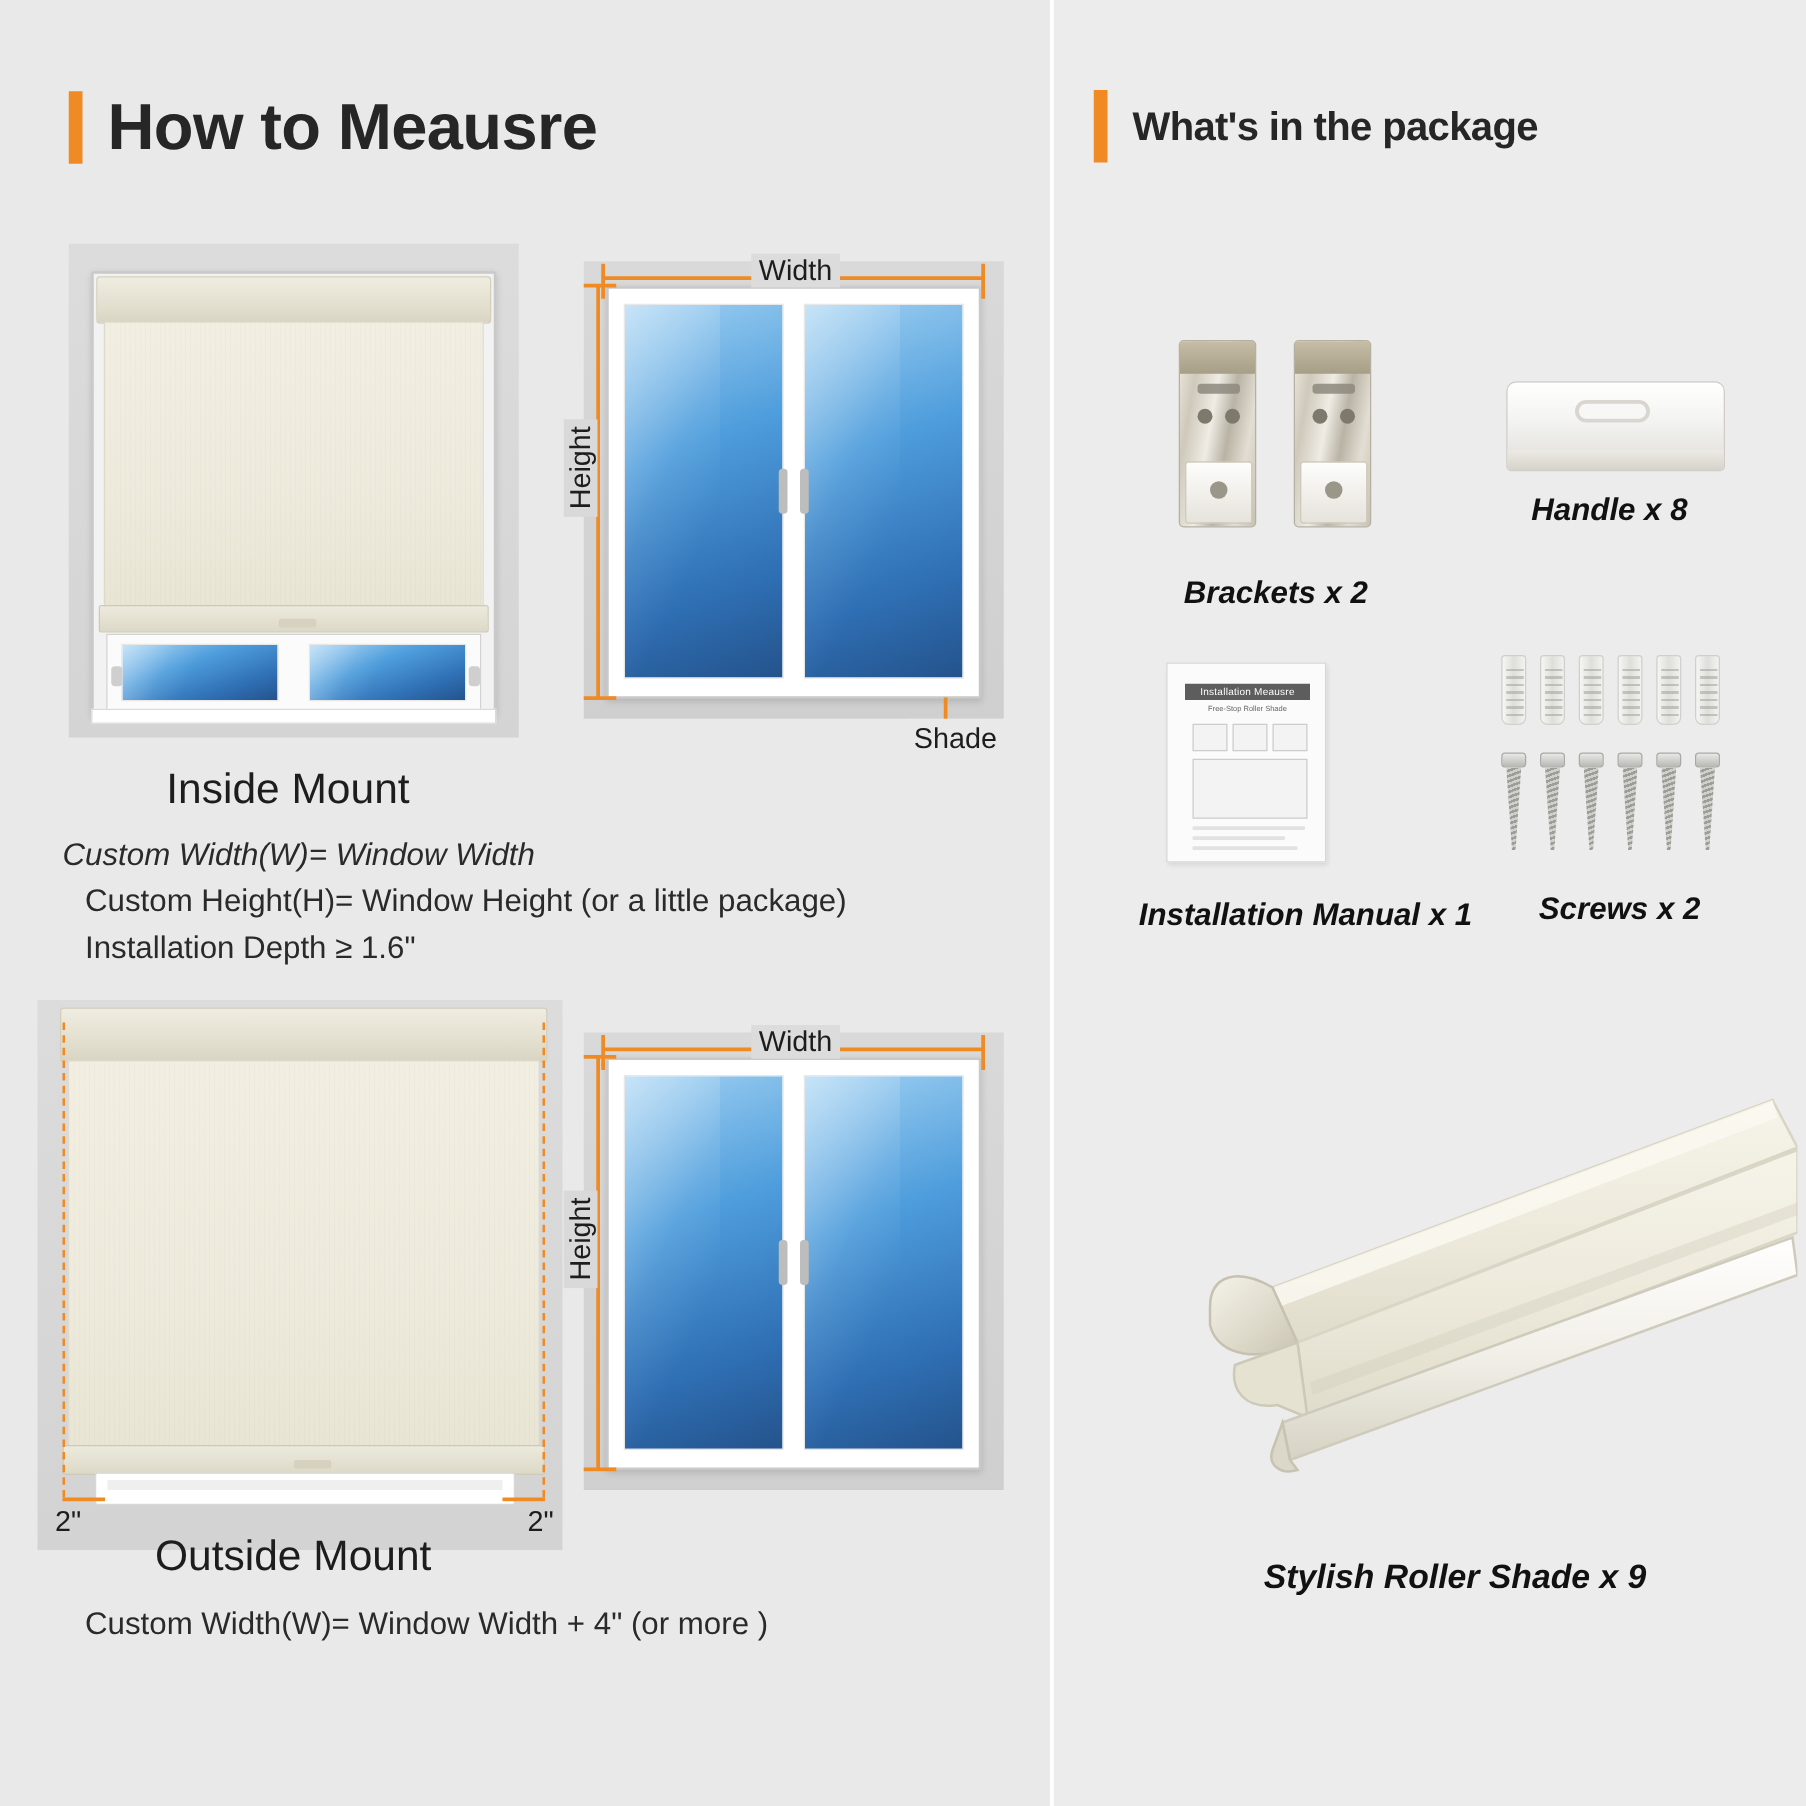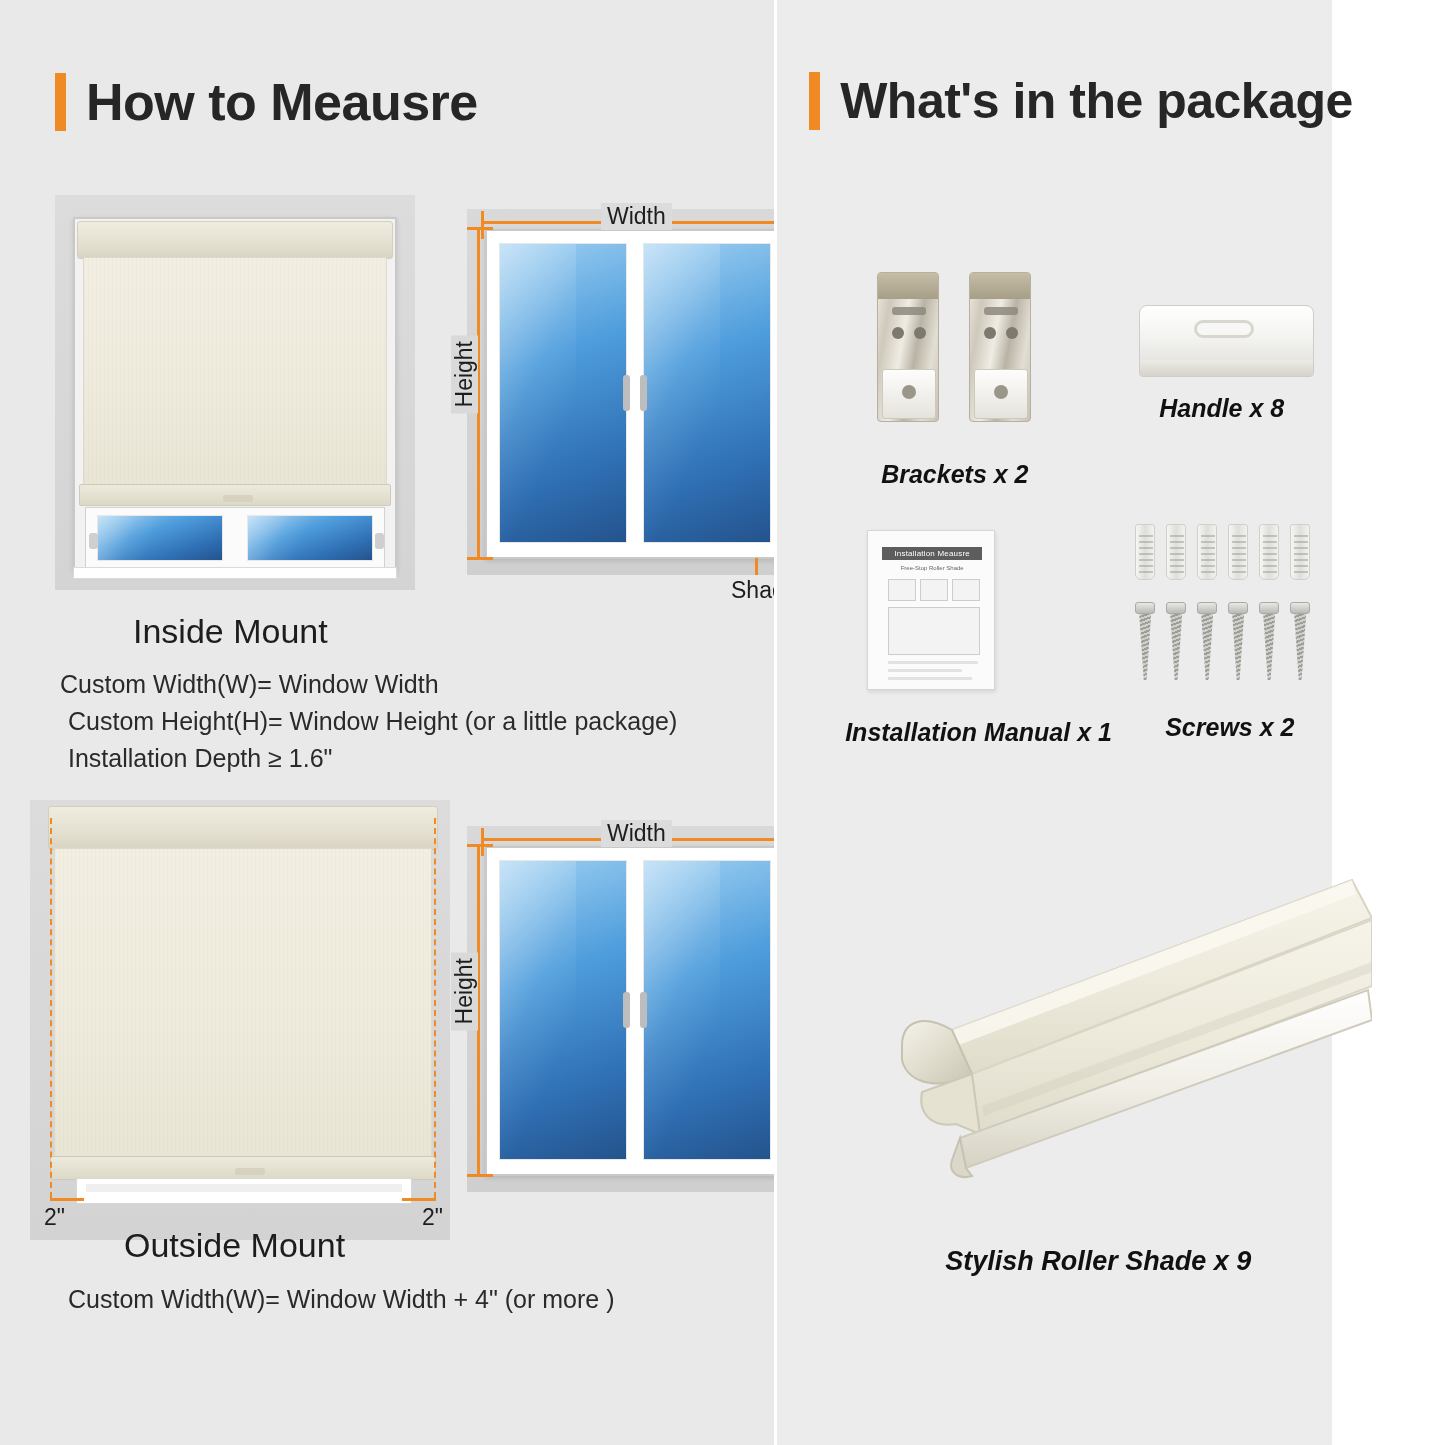--- a/index.html
+++ b/index.html
@@ -8,21 +8,21 @@
   }
   body {
     width: 1445px;
     height: 1445px;
     font-family: "Liberation Sans", sans-serif;
     background: #ffffff;
     overflow: hidden;
   }
   .page {
     position: relative;
-    width: 1332px;
+    width: 1445px;
     height: 1445px;
     display: flex;
     background: #ffffff;
   }
   
   .left-panel {
     position: relative;
     width: 840px;
     height: 1445px;
     background: #e9e9e9;
@@ -57,21 +57,21 @@
   #left-title-wrap {
     position: absolute;
     left: 55px;
     top: 72px;
   }
   #right-title-wrap {
     position: absolute;
     left: 872px;
     top: 72px;
   }
-  #right-title-wrap .title-text { font-size: 50px; }
+  #right-title-wrap .title-text { font-size: 32px; }
 
   
   .frame-shell {
     position: absolute;
   }
   .wall {
     position: absolute;
     background: #dcdcdc;
   }
   .win-outer {
@@ -389,21 +389,21 @@
       <div class="meas-line" style="left:22px; top:34px; width:3px; height:330px;"></div>
       <div class="meas-label vertical" style="left:-4px; top:140px; background:#d9d9d9; padding:6px 0;">Height</div>
 
       <div class="meas-line" style="left:300px; top:363px; width:3px; height:30px;"></div>
       <div class="meas-line" style="left:300px; top:390px; width:44px; height:3px;"></div>
       <div class="meas-label" style="left:270px; top:380px; background:#e9e9e9; padding:2px 6px;">Shade</div>
     </div>
 
     <div class="mount-name" style="left:133px; top:612px;">Inside Mount</div>
 
-    <div class="spec-line" style="left:60px; top:670px;">Custom Width(W)= Window Width</div>
+    <div class="spec-line" style="left:50px; top:670px;font-style:italic;">Custom Width(W)= Window Width</div>
     <div class="spec-line" style="left:68px; top:707px;">Custom Height(H)= Window Height (or a little package)</div>
     <div class="spec-line" style="left:68px; top:744px;">Installation Depth ≥ 1.6"</div>
 
     <div class="frame-shell" style="left:30px; top:800px; width:420px; height:440px;">
       <div class="wall" style="left:0; top:0; width:420px; height:440px; background:linear-gradient(180deg,#dcdcdc 0%,#d3d3d3 100%);"></div>
       <div class="shade-head" style="left:18px; top:6px; width:390px; height:44px;"></div>
       <div class="shade-fabric" style="left:24px; top:48px; width:378px; height:312px;"></div>
       <div class="shade-rail" style="left:20px; top:356px; width:386px; height:24px;"></div>
       <div class="rail-tab" style="left:205px; top:368px;"></div>
 

